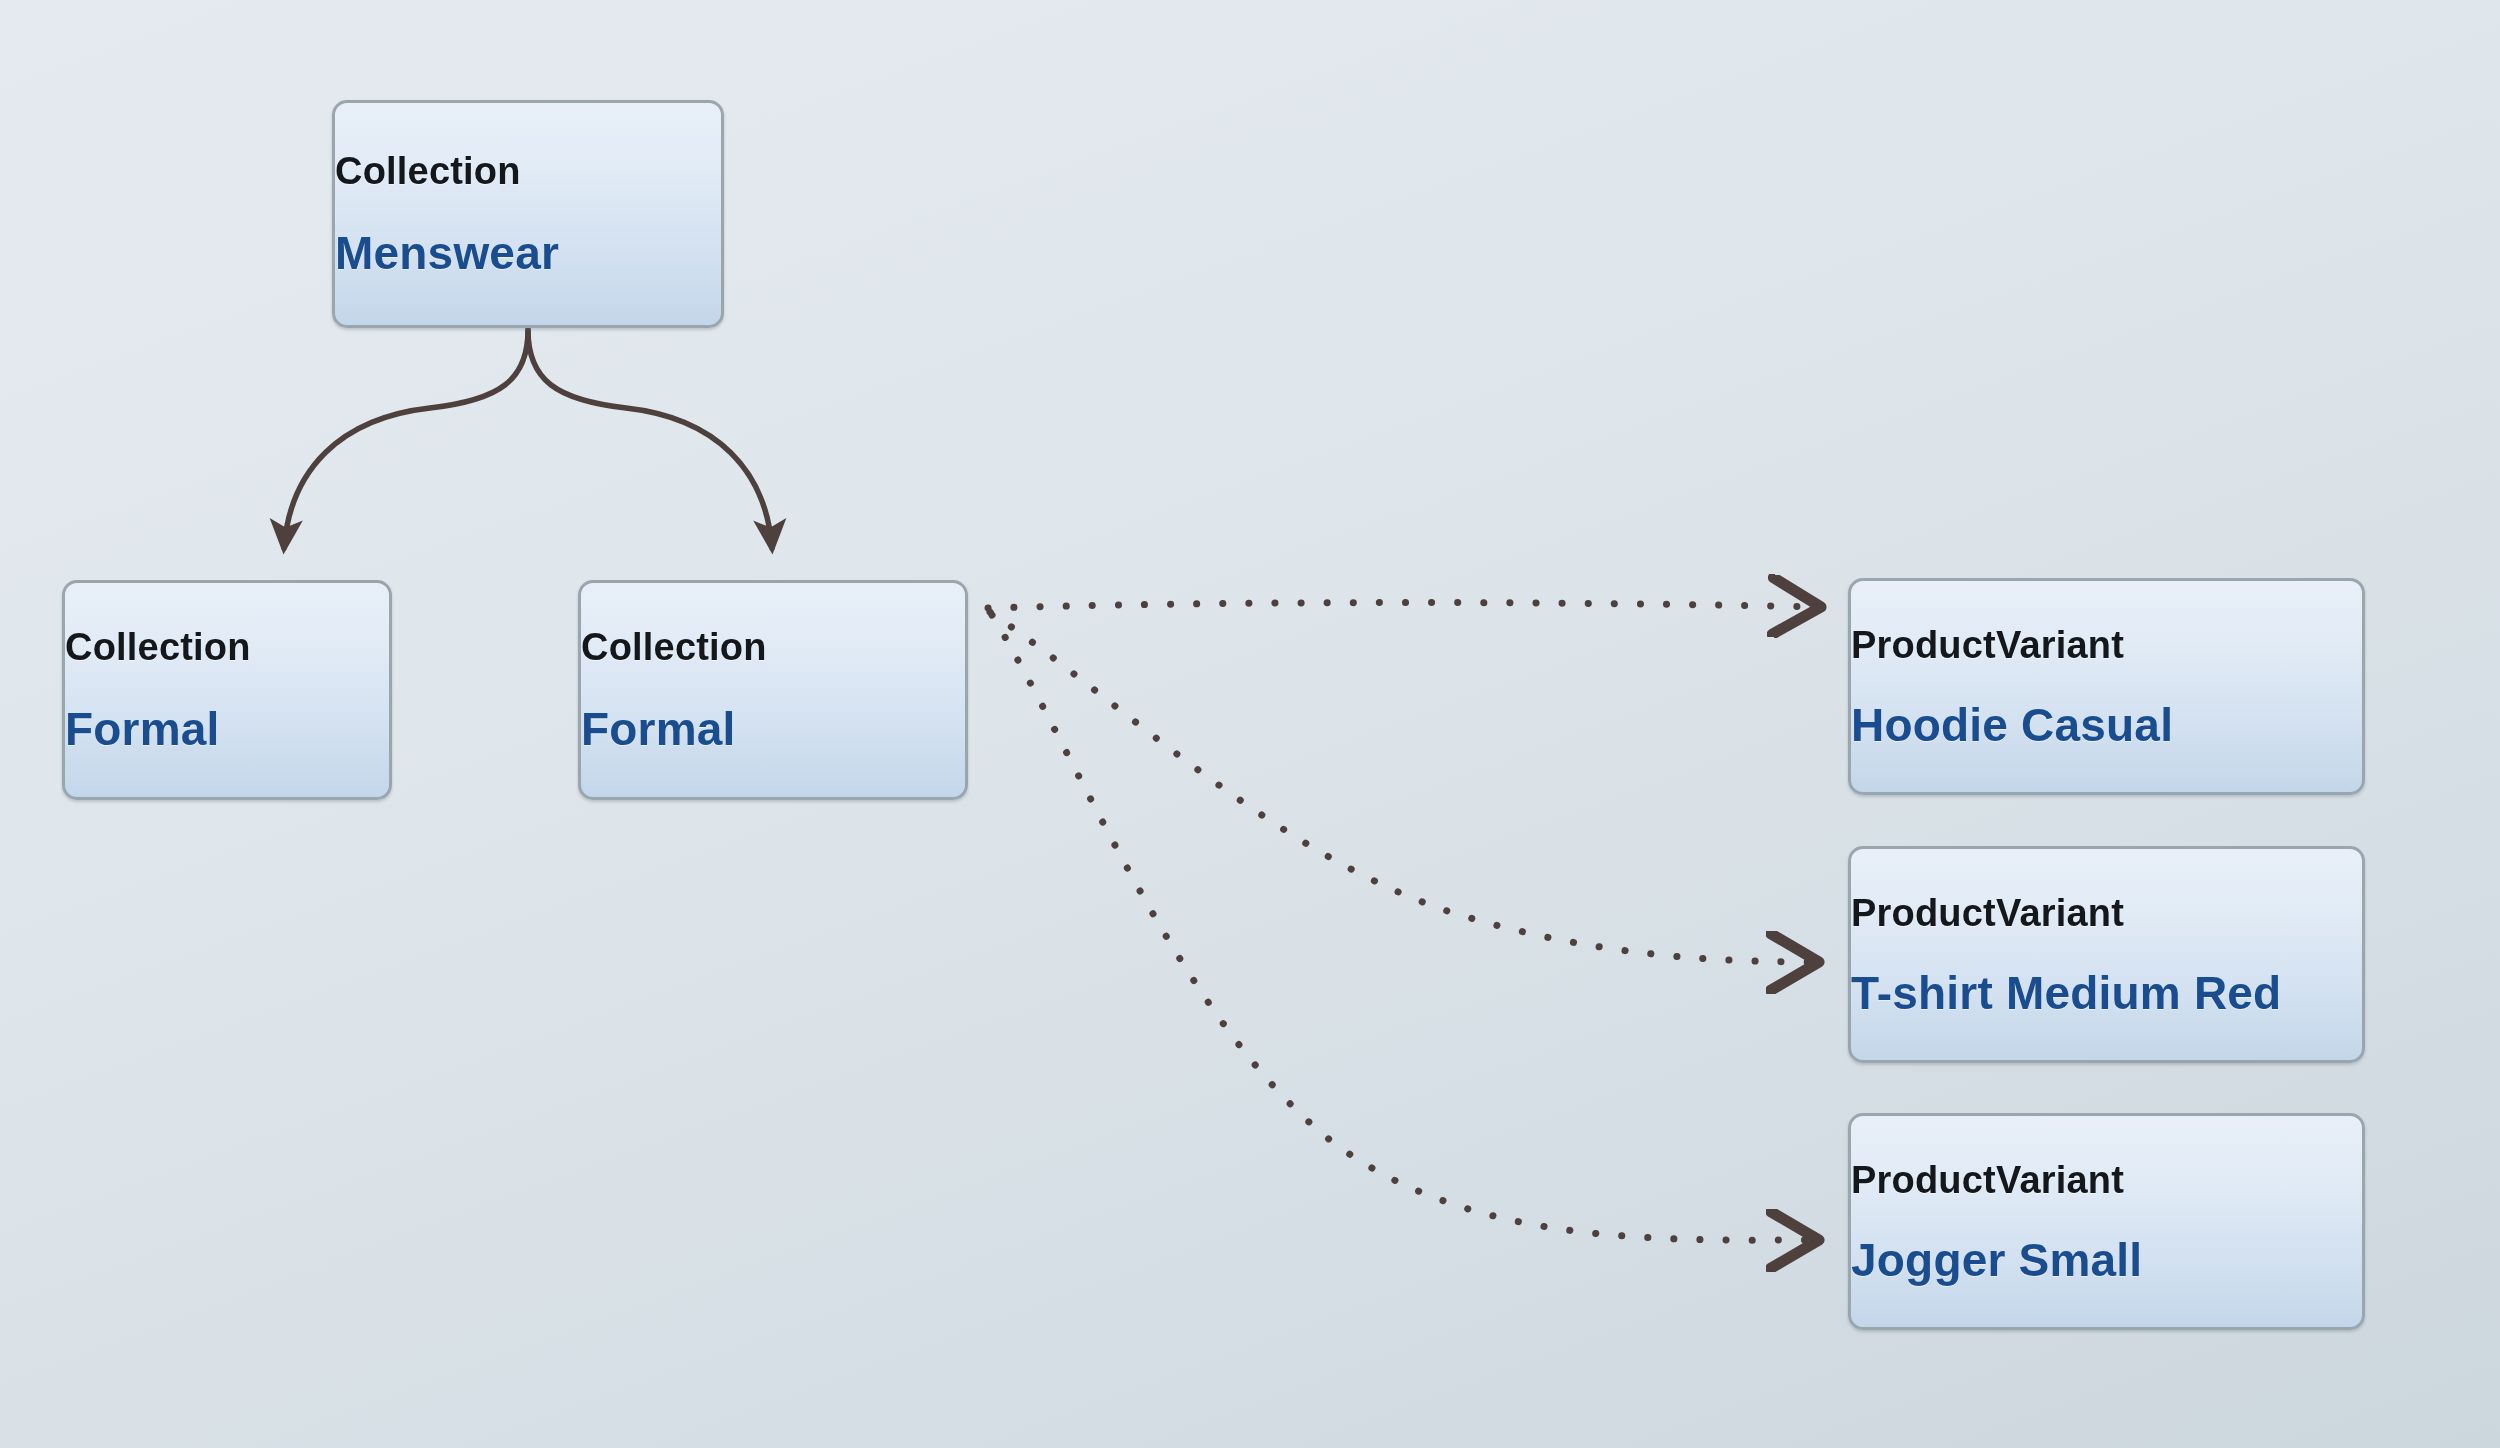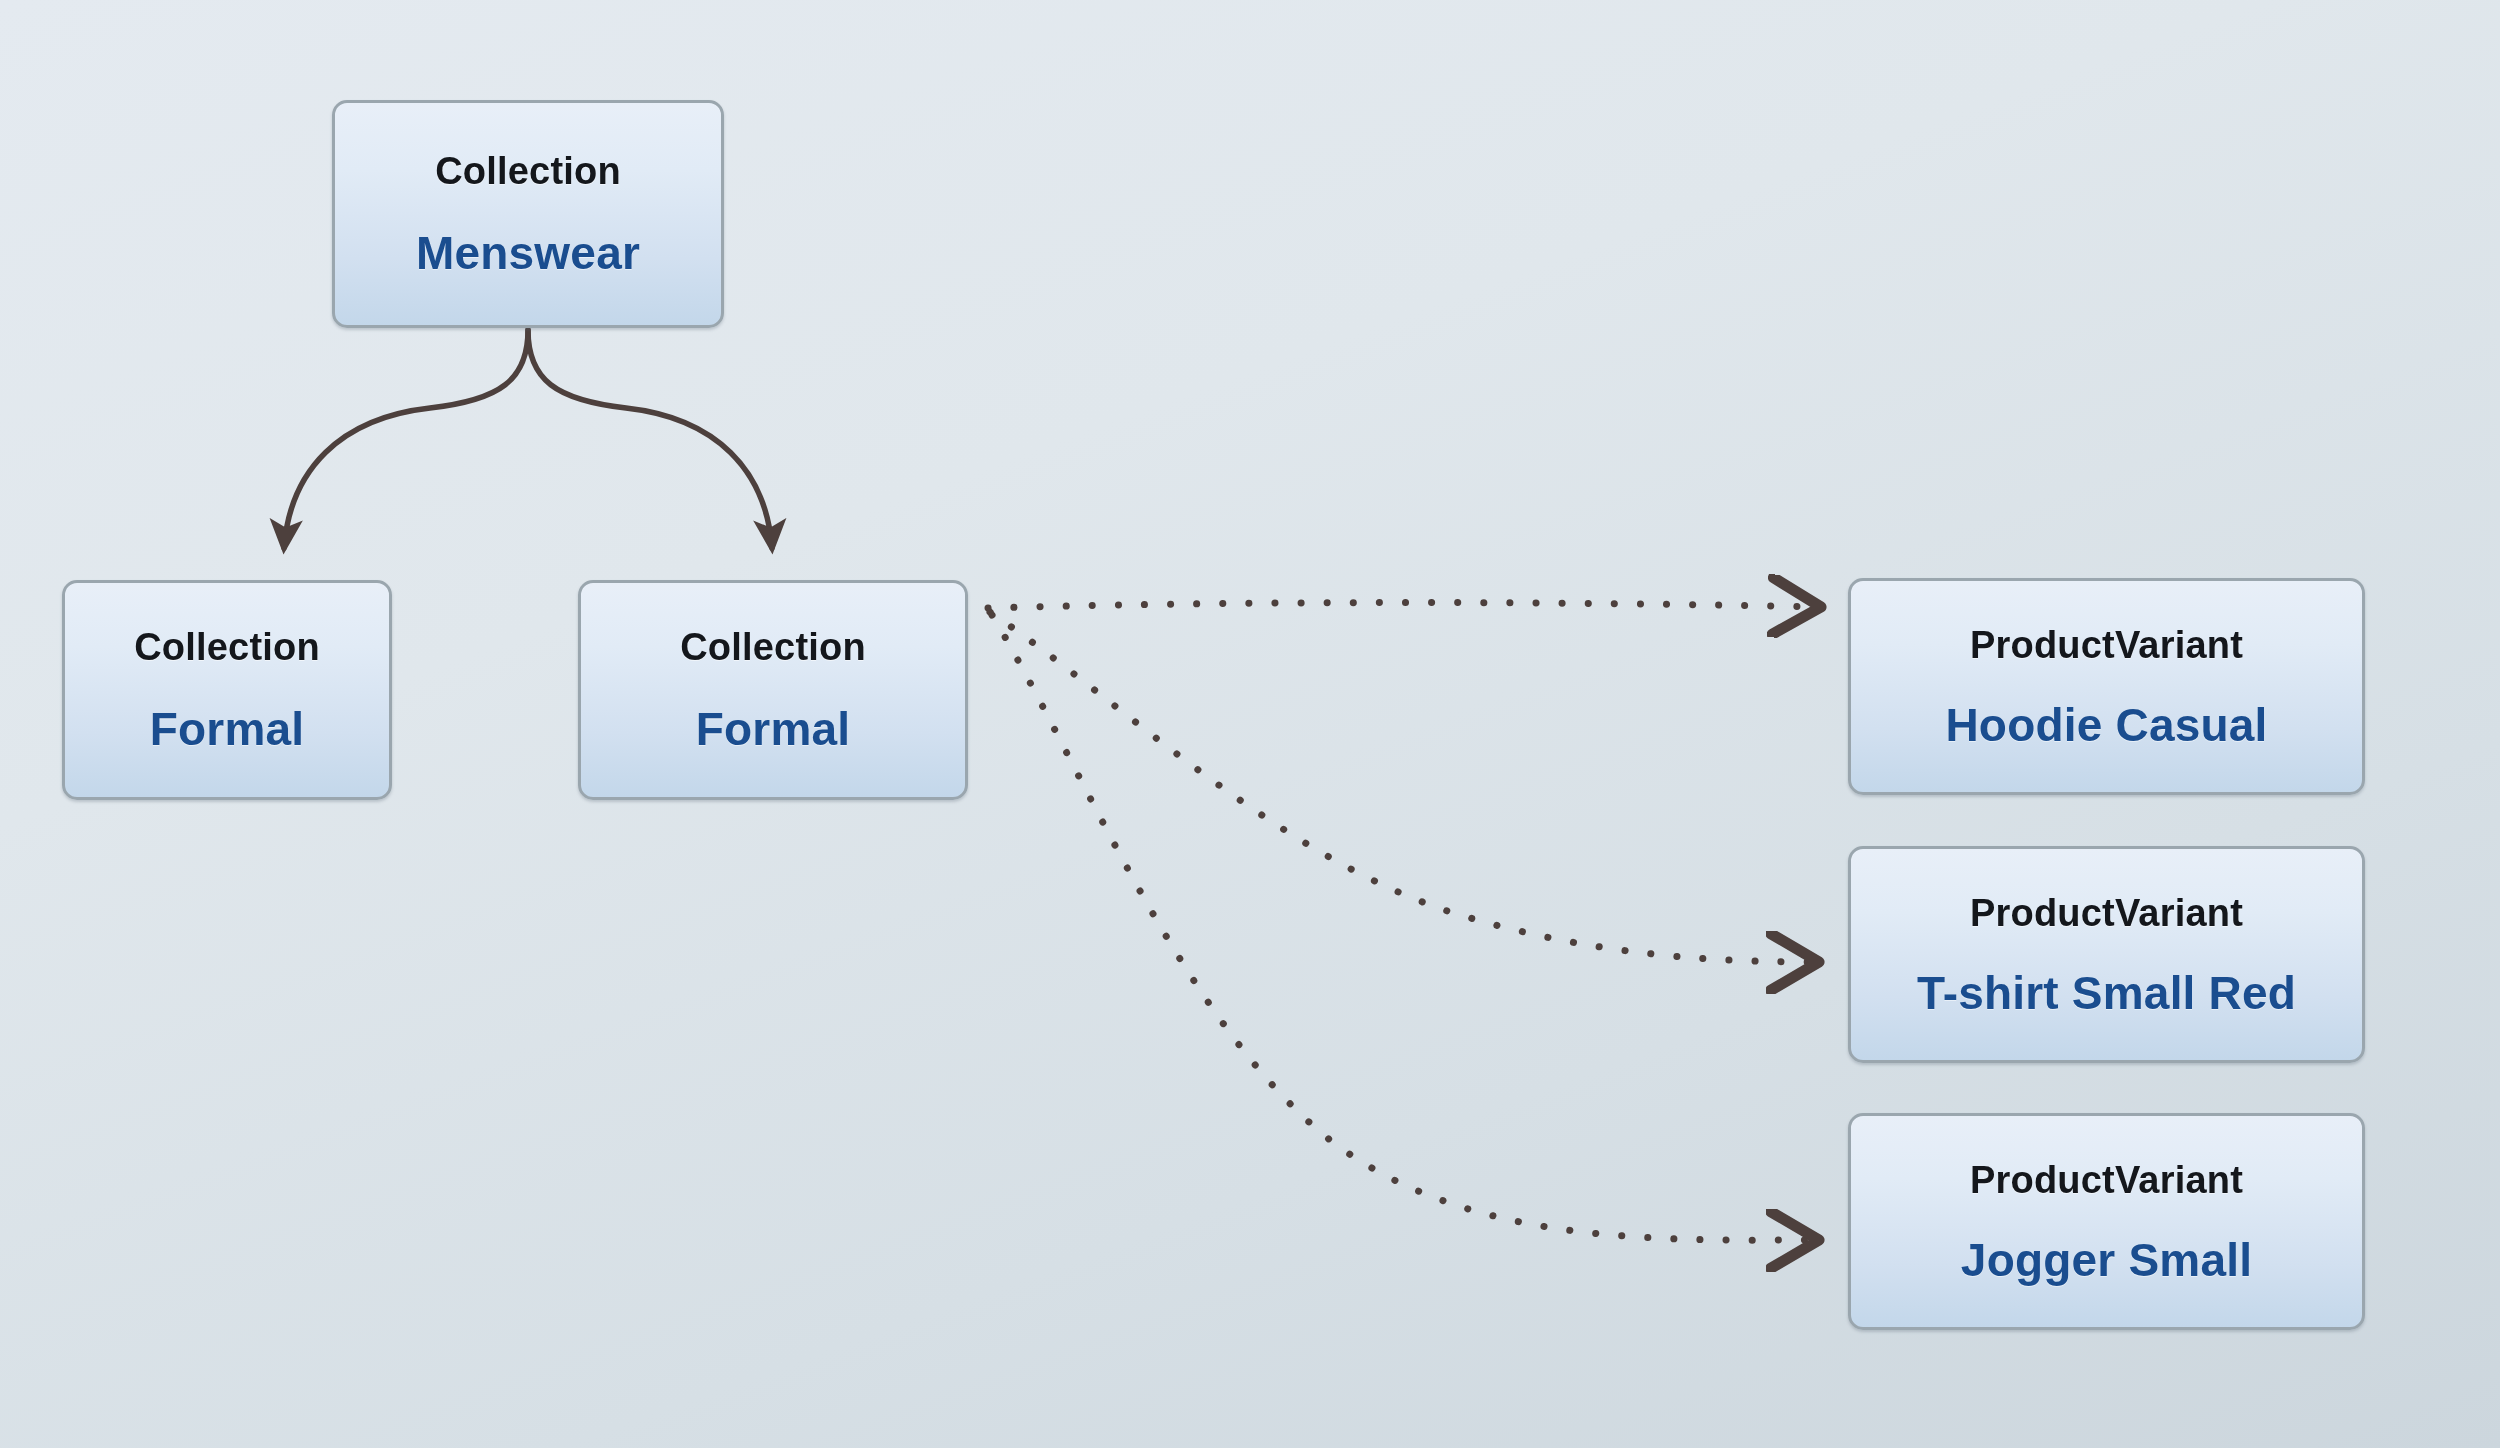--- a/index.html
+++ b/index.html
@@ -21,21 +21,21 @@
     top: 0;
     width: 2500px;
     height: 1448px;
     pointer-events: none;
   }
   .node {
     position: absolute;
     box-sizing: border-box;
     display: flex;
     flex-direction: column;
-    align-items: center;
+    align-items: flex-start;
     justify-content: center;
     border: 3px solid #9aa6ae;
     border-radius: 15px;
     background: linear-gradient(to bottom, #e8eff8 0%, #e1ebf6 30%, #d2e0f0 70%, #c3d7ea 100%);
     box-shadow: 0 2px 3px rgba(90,105,120,0.28);
   }
   .node-type {
     color: #14171c;
     font-weight: bold;
     font-size: 38px;
@@ -107,21 +107,21 @@
     <div class="node-label">Formal</div>
   </div>
 
   <div class="node" id="node-hoodie">
     <div class="node-type">ProductVariant</div>
     <div class="node-label">Hoodie Casual</div>
   </div>
 
   <div class="node" id="node-tshirt">
     <div class="node-type">ProductVariant</div>
-    <div class="node-label">T-shirt Small Red</div>
+    <div class="node-label">T-shirt Medium Red</div>
   </div>
 
   <div class="node" id="node-jogger">
     <div class="node-type">ProductVariant</div>
     <div class="node-label">Jogger Small</div>
   </div>
 
 </div>
 
 </body></html>

